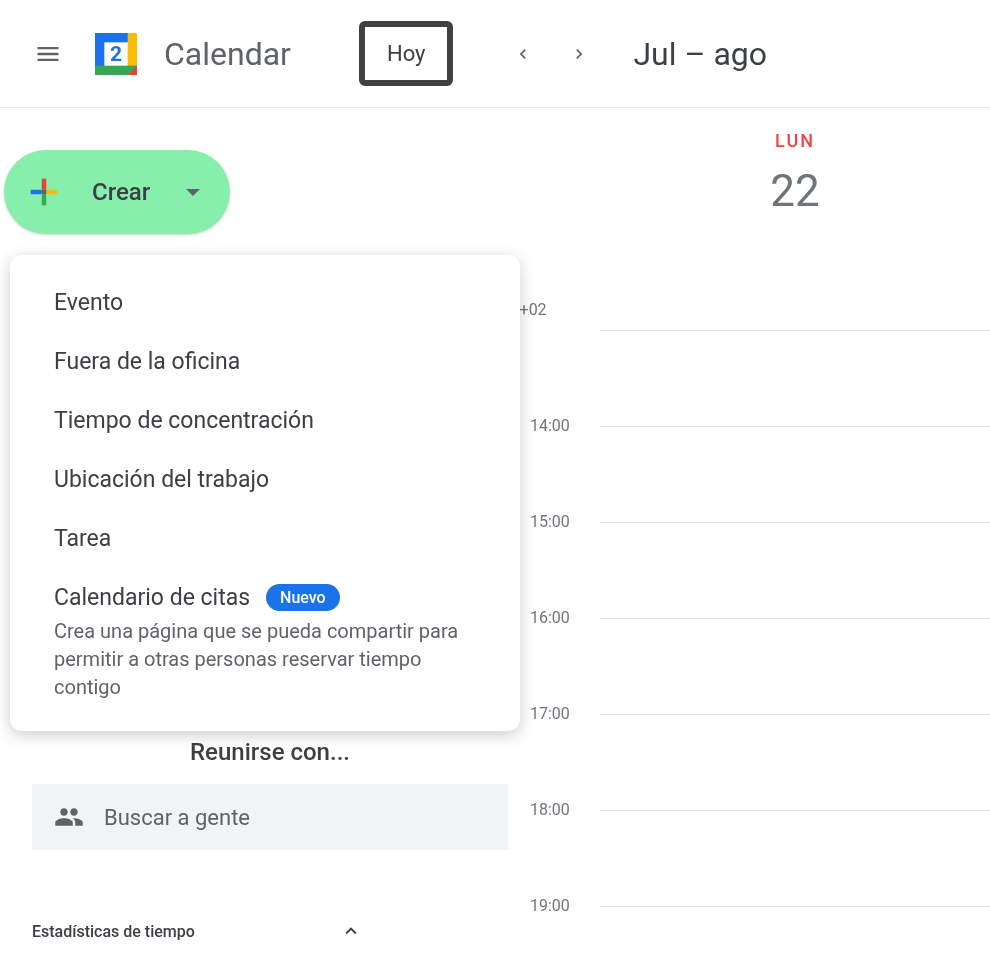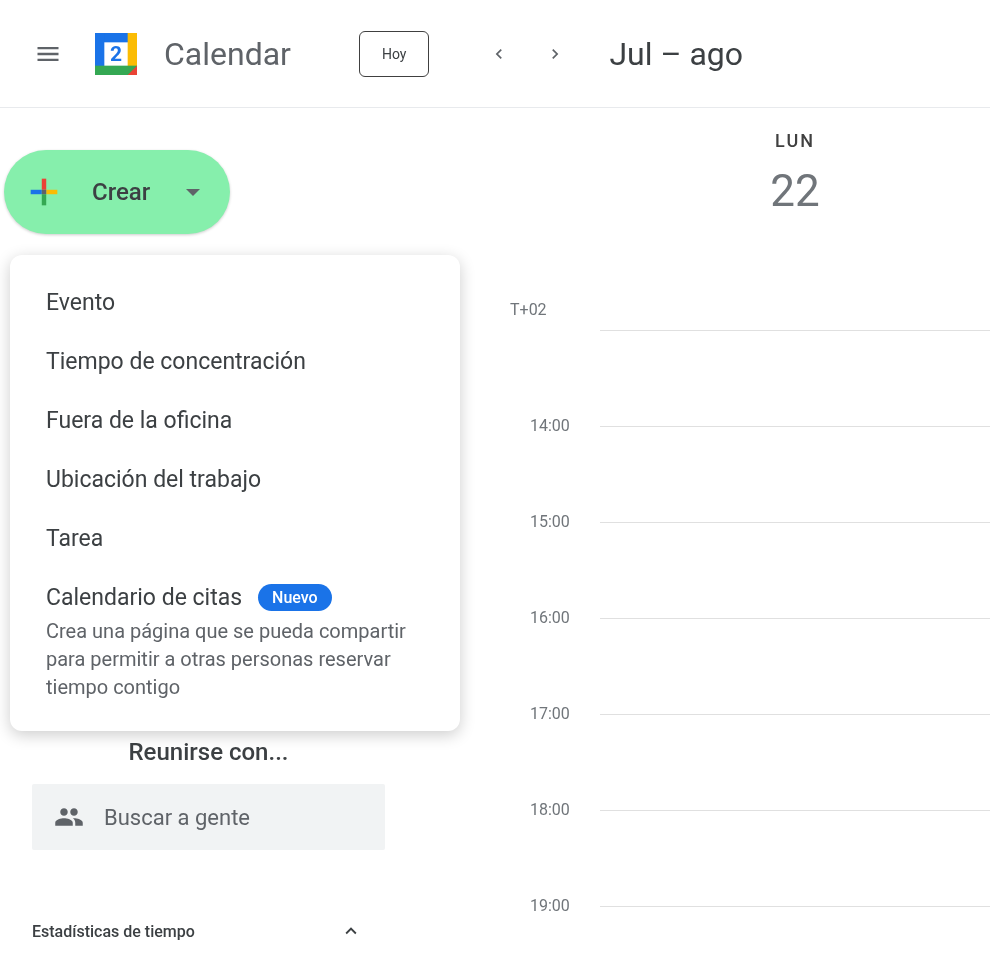--- a/index.html
+++ b/index.html
@@ -4,54 +4,54 @@
 <style>
 * { box-sizing: border-box; margin: 0; padding: 0; }
 body { font-family: 'Google Sans', Roboto, Arial, sans-serif; color: #3c4043; background: #fff; width: 990px; height: 978px; overflow: hidden; position: relative; }
 
 
 .header { display: flex; align-items: center; height: 108px; padding: 0 24px; border-bottom: 1px solid #e8eaed; gap: 8px; }
 .menu-icon { width: 48px; height: 48px; display: flex; align-items: center; justify-content: center; cursor: pointer; border-radius: 50%; }
 .menu-icon svg { width: 28px; height: 28px; fill: #5f6368; }
 .logo { width: 56px; height: 56px; margin-left: 8px; margin-right: 12px; }
 .app-title { font-size: 32px; color: #5f6368; font-weight: 400; margin-right: 60px; }
-.today-btn { border: 1px solid #404040; background: #fff; padding: 14px 22px; border-radius: 6px; font-size: 14px; color: #3c4043; cursor: pointer; font-family: inherit; }
+.today-btn { border: 6px solid #404040; background: #fff; padding: 14px 22px; border-radius: 6px; font-size: 22px; color: #3c4043; cursor: pointer; font-family: inherit; }
 .nav-arrows { display: flex; gap: 12px; margin-left: 40px; margin-right: 24px; }
 .nav-arrow { width: 44px; height: 44px; display: flex; align-items: center; justify-content: center; cursor: pointer; border-radius: 50%; }
 .nav-arrow svg { width: 20px; height: 20px; fill: #5f6368; }
 .date-range { font-size: 32px; color: #3c4043; white-space: nowrap; }
 
 
 .create-btn { position: absolute; top: 150px; left: 4px; display: flex; align-items: center; background: #86efac; border-radius: 42px; padding: 22px 30px 22px 20px; cursor: pointer; box-shadow: 0 1px 3px rgba(0,0,0,0.2); gap: 28px; }
 .plus-icon { width: 40px; height: 40px; }
 .create-label { font-size: 24px; color: #3c4043; font-weight: 500; }
 .dropdown-caret { width: 0; height: 0; border-left: 7px solid transparent; border-right: 7px solid transparent; border-top: 7px solid #5f6368; margin-left: 8px; }
 
 
-.dropdown { position: absolute; top: 255px; left: 10px; width: 450px; background: #fff; border-radius: 12px; box-shadow: 0 4px 16px rgba(0,0,0,0.2); padding: 18px 4px; z-index: 10; }
+.dropdown { position: absolute; top: 255px; left: 10px; width: 510px; background: #fff; border-radius: 12px; box-shadow: 0 4px 16px rgba(0,0,0,0.2); padding: 18px 12px; z-index: 10; }
 .dropdown-item { padding: 16px 32px; font-size: 23px; color: #3c4043; cursor: pointer; }
 .dropdown-item.with-badge { display: flex; align-items: center; gap: 16px; padding-bottom: 6px; }
 .badge { background: #1a73e8; color: #fff; font-size: 16px; padding: 4px 14px; border-radius: 16px; font-weight: 500; }
 .dropdown-desc { padding: 0 32px 12px 32px; font-size: 20px; color: #5f6368; line-height: 1.4; }
 
 
 .sidebar-section { position: absolute; left: 32px; }
 .meet-section { top: 738px; }
 .meet-title { font-size: 24px; color: #3c4043; font-weight: 500; margin-bottom: 18px; text-align: center; }
-.search-people { display: flex; align-items: center; gap: 20px; background: #f1f3f4; padding: 18px 22px; border-radius: 2px; width: 353px; }
+.search-people { display: flex; align-items: center; gap: 20px; background: #f1f3f4; padding: 18px 22px; border-radius: 2px; width: 476px; }
 .search-people svg { width: 30px; height: 30px; fill: #5f6368; }
 .search-people-text { font-size: 22px; color: #5f6368; }
 .stats-section { top: 920px; display: flex; align-items: center; justify-content: space-between; width: 330px; }
 .stats-title { font-size: 16px; color: #3c4043; font-weight: 500; }
 .stats-section svg { width: 22px; height: 22px; fill: #3c4043; }
 
 
 .cal-area { position: absolute; top: 130px; left: 490px; right: 0; bottom: 0; }
 .day-header { text-align: center; margin-left: 110px; margin-bottom: 20px; }
-.day-name { font-size: 18px; color: #404040; letter-spacing: 2px; font-weight: 500; }
+.day-name { font-size: 18px; color: #ef4444; letter-spacing: 2px; font-weight: 500; }
 .day-num { font-size: 44px; color: #70757a; margin-top: 14px; }
 .tz-label { position: absolute; top: 170px; left: 20px; font-size: 16px; color: #70757a; }
 .time-grid { position: absolute; top: 200px; left: 0; right: 0; }
 .time-row { height: 96px; position: relative; }
 .time-label { position: absolute; left: 40px; top: -10px; font-size: 16px; color: #70757a; }
 .grid-line { position: absolute; left: 110px; right: 0; top: 0; border-top: 1px solid #e0e0e0; }
 .now-line { position: absolute; left: 600px; right: 0; top: 330px; border-top: 2px solid #9aa0a6; }
 </style>
 </head>
 <body>
@@ -99,22 +99,22 @@
       <path d="M16 20H6v-4h10" fill="#1a73e8"></path>
       <rect x="16" y="16" width="4" height="4" fill="#5f6368"></rect>
     </svg>
   </div>
   <span class="create-label">Crear</span>
   <span class="dropdown-caret"></span>
 </div>
 
 <div class="dropdown">
   <div class="dropdown-item">Evento</div>
+  <div class="dropdown-item">Fuera de la oficina</div>
   <div class="dropdown-item">Tiempo de concentración</div>
-  <div class="dropdown-item">Fuera de la oficina</div>
   <div class="dropdown-item">Ubicación del trabajo</div>
   <div class="dropdown-item">Tarea</div>
   <div class="dropdown-item with-badge">
     <span>Calendario de citas</span>
     <span class="badge">Nuevo</span>
   </div>
   <div class="dropdown-desc">Crea una página que se pueda compartir para permitir a otras personas reservar tiempo contigo</div>
 </div>
 
 <div class="sidebar-section meet-section">

